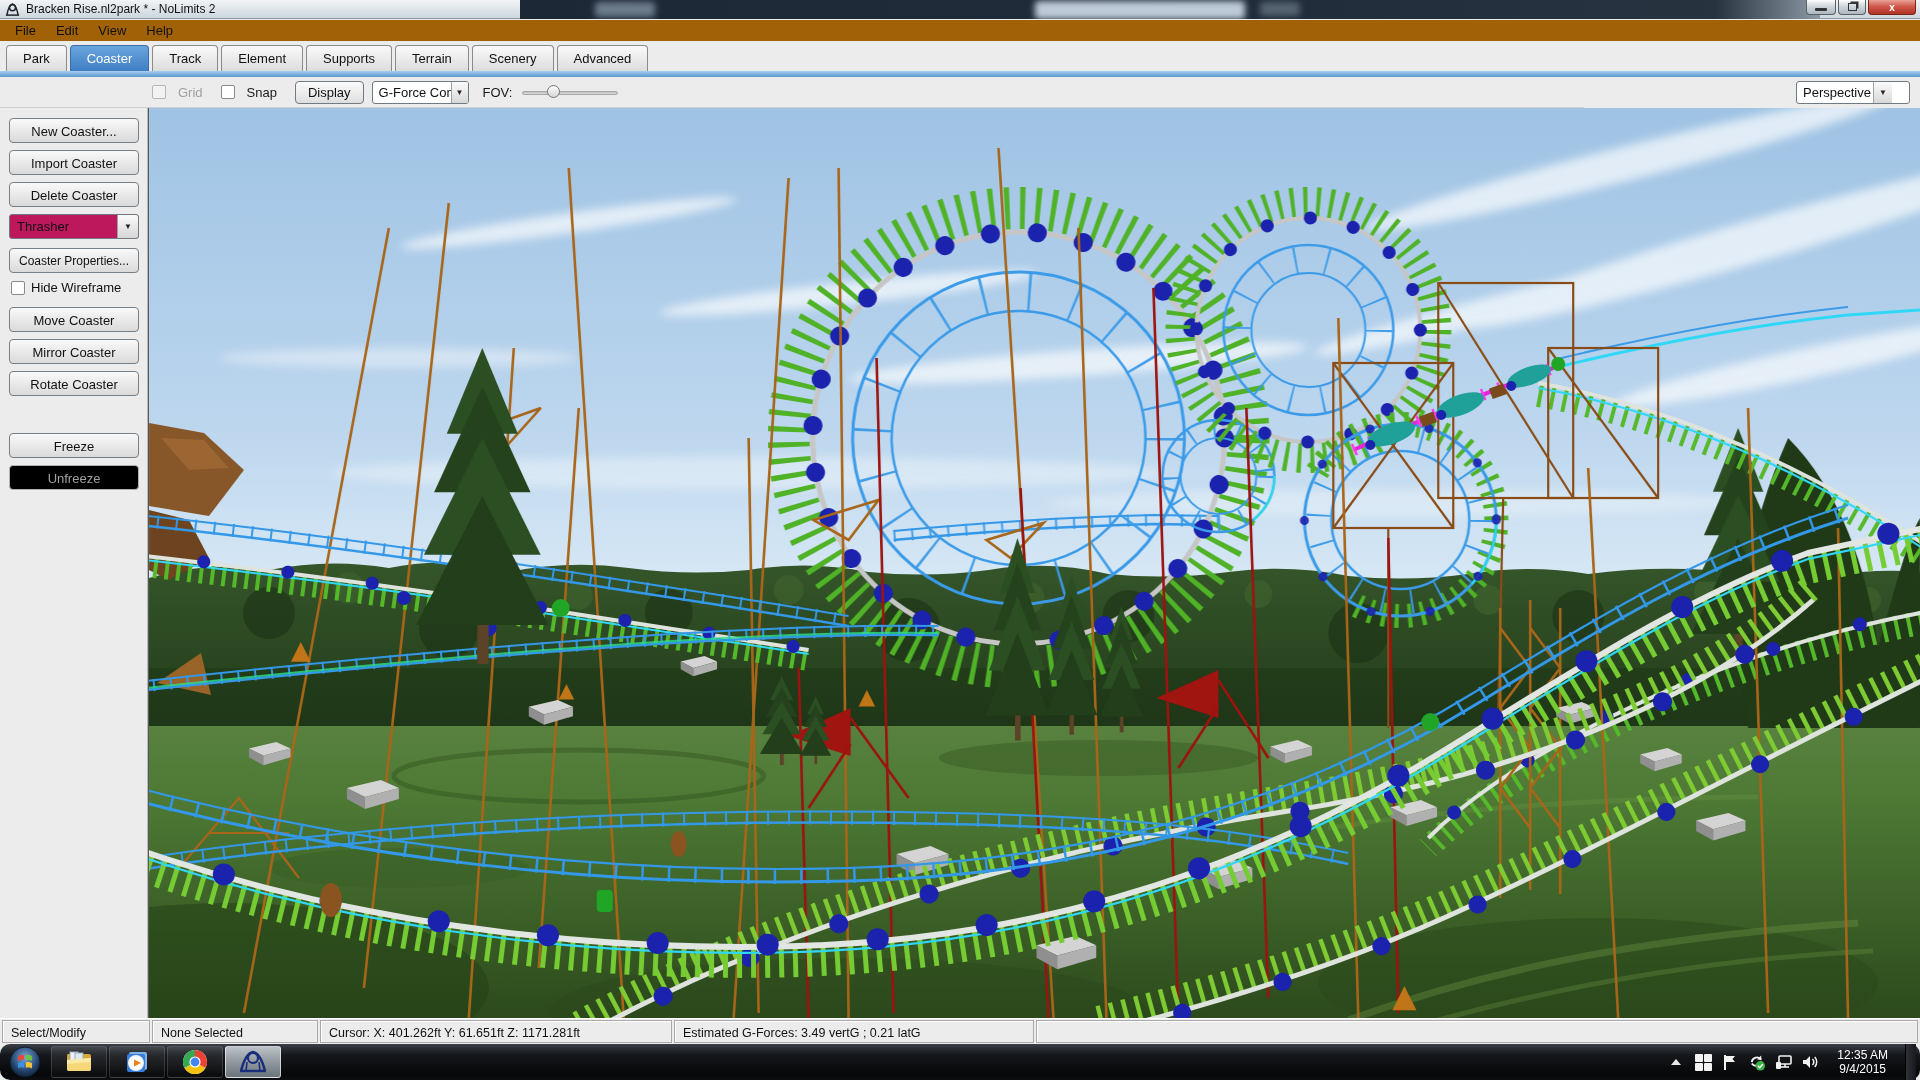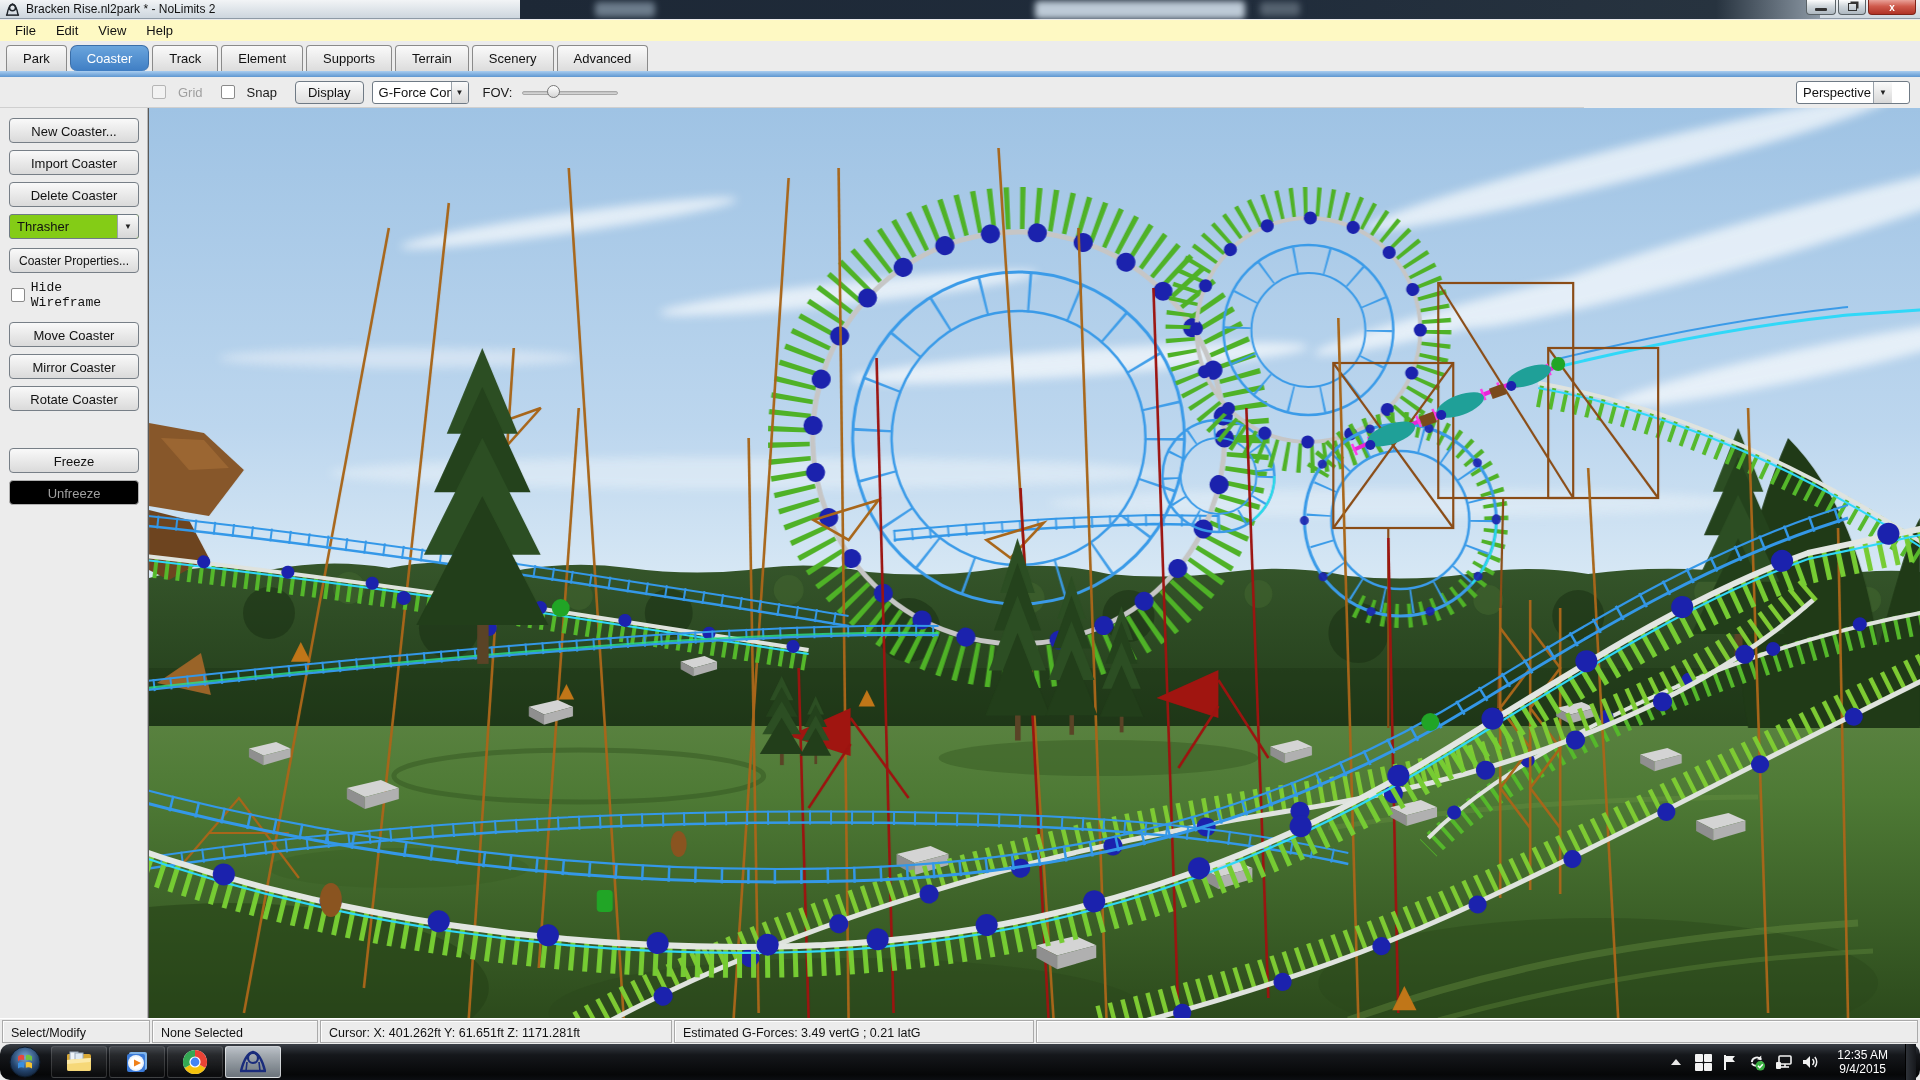--- a/index.html
+++ b/index.html
@@ -22,31 +22,31 @@
   .wbtn{height:15px;border:1px solid #5a6266;border-top:none;border-radius:0 0 4px 4px;
     background:linear-gradient(#fdfdfd,#cfd6db 45%,#aeb8c0);display:flex;align-items:center;
     justify-content:center;font-size:10px;color:#333;font-weight:bold;}
   .wbtn.min{width:30px;}.wbtn.res{width:28px;}
   .wbtn.close{width:48px;background:linear-gradient(#e9a198,#cf5a4c 45%,#b03225);color:#fff;
     border-color:#7e2318;}
   .minglyph{width:12px;height:3px;background:#333;border-radius:1px;margin-top:4px;}
   .resglyph{width:9px;height:8px;border:1px solid #333;box-shadow:2px -2px 0 -0.5px #333;}
 
   
-  .menubar{position:absolute;left:0;top:20px;width:1920px;height:21px;background:#fef9c3;
+  .menubar{position:absolute;left:0;top:20px;width:1920px;height:21px;background:#a16207;
     display:flex;align-items:center;padding-left:6px;gap:2px;}
   .menu-item{font-size:13px;color:#111;padding:2px 9px;cursor:default;}
 
   
   .tabbar{position:absolute;left:0;top:41px;width:1920px;height:30px;background:#ececec;
     display:flex;align-items:flex-end;padding-left:6px;gap:3px;}
   .tab{height:26px;padding:0 16px;display:flex;align-items:center;font-size:13px;color:#111;
     background:linear-gradient(#fafafa,#dcdcdc);border:1px solid #8a8a8a;border-bottom:none;
     border-radius:4px 4px 0 0;}
-  .tab.active{background:linear-gradient(#6aa5dd,#3f7ec4);color:#fff;border-color:#3a6ea8;border-radius:7px;}
+  .tab.active{background:linear-gradient(#6aa5dd,#3f7ec4);color:#fff;border-color:#3a6ea8;}
   .bluestripe{position:absolute;left:0;top:71px;width:1920px;height:6px;
     background:linear-gradient(#a9cdf0,#5d96d0);}
 
   
   .toolbar{position:absolute;left:0;top:77px;width:1584px;height:31px;background:#ececec;
     display:flex;align-items:center;padding-left:152px;gap:8px;border-bottom:1px solid #cfcfcf;}
   .chk{width:14px;height:14px;border:1px solid #8a8a8a;background:#fff;border-radius:2px;}
   .chk.dis{border-color:#b5b5b5;background:#f2f2f2;}
   .chklbl{font-size:13px;color:#1a1a1a;margin-left:4px;margin-right:10px;}
   .chklbl.dis{color:#9f9f9f;}
@@ -69,27 +69,27 @@
   
   .main{position:absolute;left:0;top:108px;width:1920px;height:910px;display:flex;}
   .sidebar{width:148px;height:100%;background:#ececec;border-right:1px solid #b8b8b8;
     padding:10px 9px 0 9px;}
   .sbtn{display:block;width:130px;height:25px;margin:0 auto 7px auto;font-size:13px;color:#111;
     background:linear-gradient(#f9f9f9,#dadada);border:1px solid #777f87;border-radius:4px;
     text-align:center;line-height:23px;}
   .sbtn.small{font-size:12px;}
   .sbtn.dis{color:#a0a0a0;background:#000000;border-color:#b0b0b0;}
   .scombo{display:flex;width:130px;height:25px;margin:2px auto 9px auto;border:1px solid #6f7a85;
-    border-radius:3px;background:#84cc16;overflow:hidden;}
+    border-radius:3px;background:#be185d;overflow:hidden;}
   .scombo .val{flex:1;font-size:13px;color:#111;padding:4px 0 0 7px;}
   .scombo .arrow{width:21px;background:linear-gradient(#fafafa,#d6d6d6);
     border-left:1px solid #9aa2aa;display:flex;align-items:center;justify-content:center;
     font-size:8px;color:#222;}
   .schk{display:flex;align-items:center;margin:3px 0 12px 2px;}
-  .schk .lbl{font-size:13px;color:#111;margin-left:6px;font-family:Liberation Mono, monospace;}.gap2{height:30px;}
+  .schk .lbl{font-size:13px;color:#111;margin-left:6px;}.gap2{height:30px;}
 
   .viewport{position:relative;flex:1;height:100%;background:#9fc3e4;overflow:hidden;
     border-left:1px solid #5a5a5a;}
   .viewport svg{display:block;width:100%;height:100%;}
 
   
   .statusbar{position:absolute;left:0;top:1018px;width:1920px;height:26px;background:#ececec;
     display:flex;align-items:stretch;border-top:1px solid #fff;}
   .seg{font-size:12.5px;color:#111;padding:5px 8px 0 8px;border:1px solid #aaa;
     box-shadow:inset 1px 1px 0 #fdfdfd;margin:1px 0 1px 2px;white-space:nowrap;}

